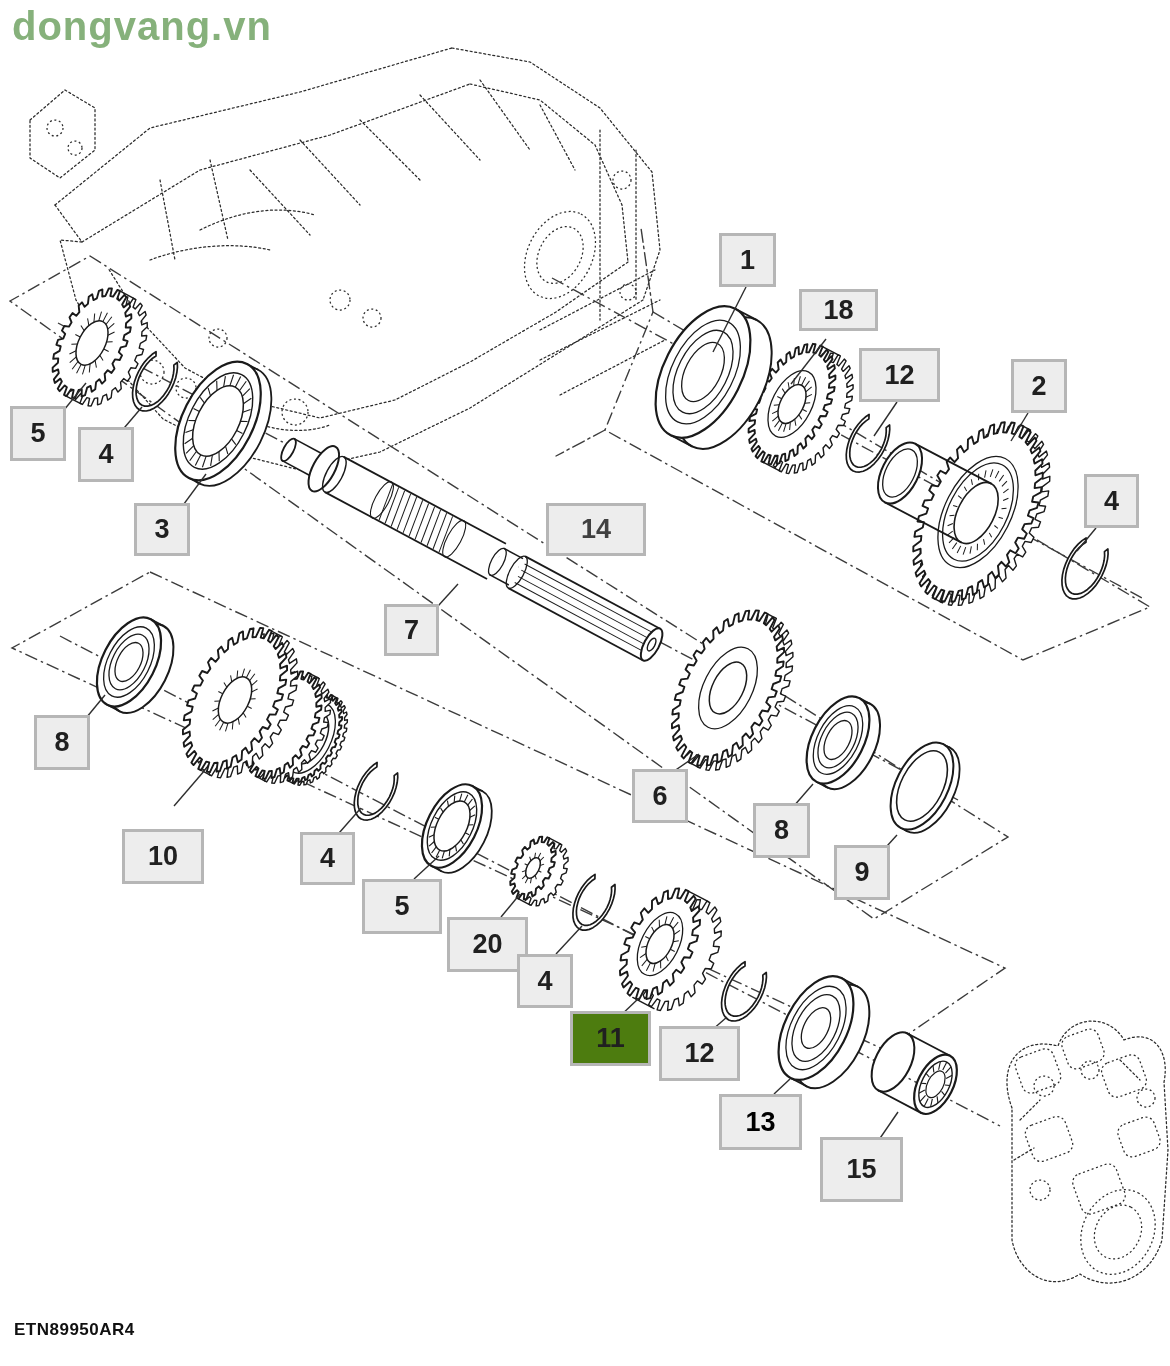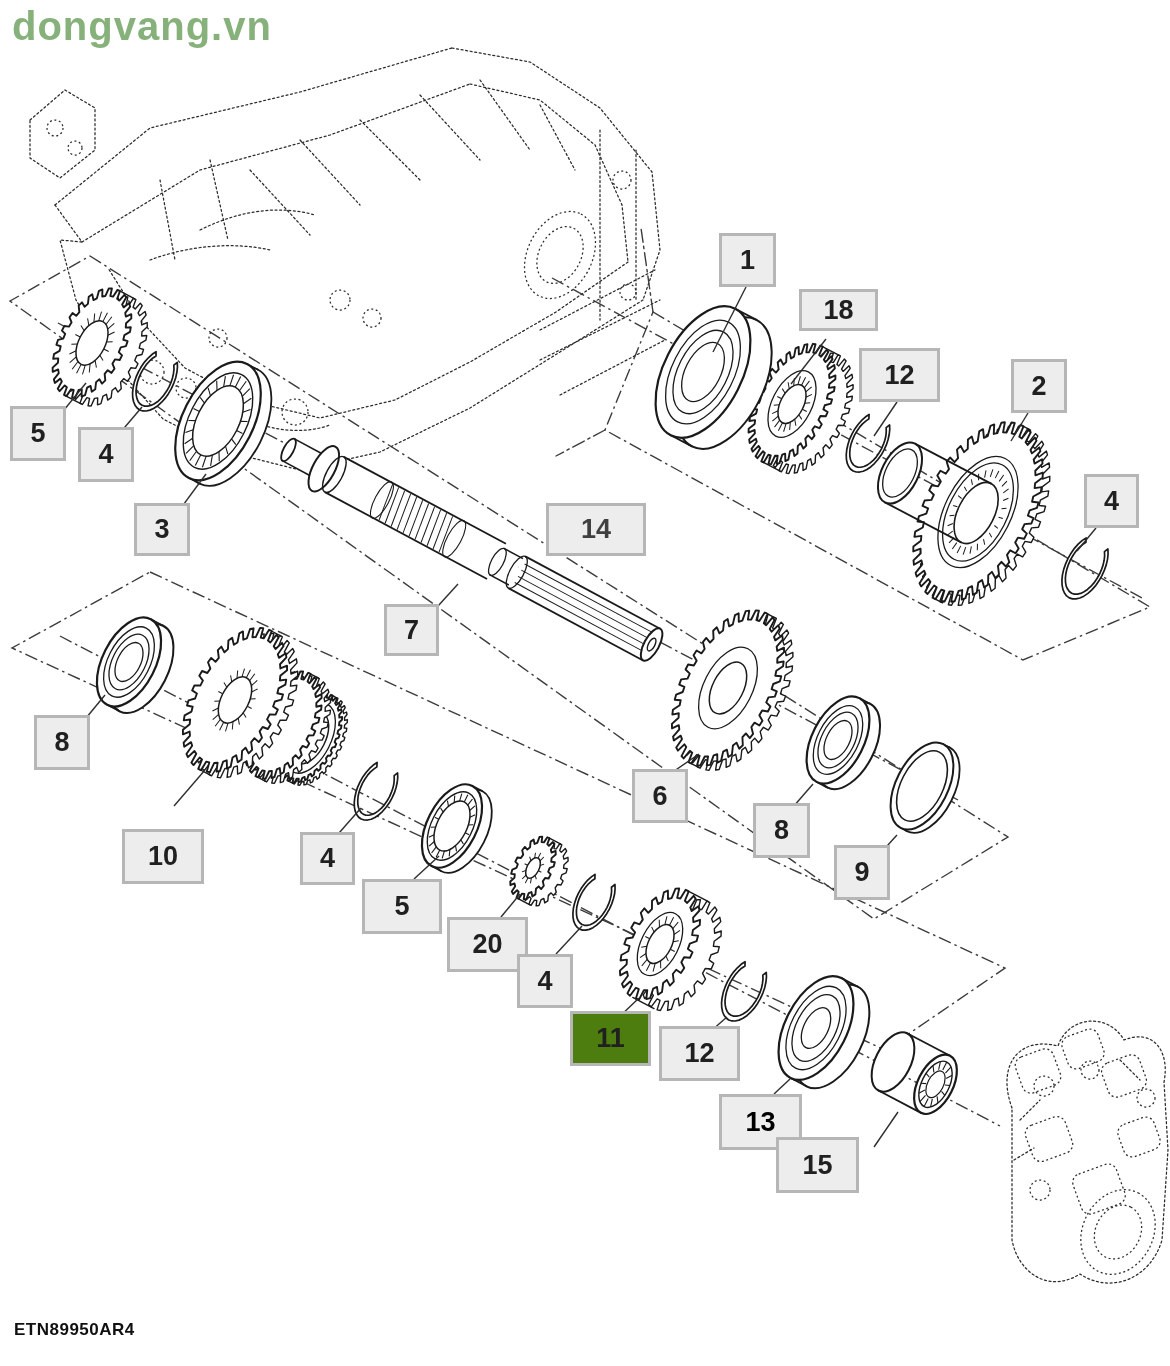--- a/index.html
+++ b/index.html
@@ -554,16 +554,16 @@
     </div>
     <div class="callout" style="left: 570px; top: 1011px; width: 81px; height: 55px; background: #4d7c0f; border-color: rgb(182, 182, 182); color: rgb(32, 32, 32);">
       <span>11</span>
     </div>
     <div class="callout" style="left: 659px; top: 1026px; width: 81px; height: 55px; background: rgb(237, 237, 237); border-color: rgb(182, 182, 182); color: rgb(32, 32, 32);">
       <span>12</span>
     </div>
     <div class="callout" style="left: 719px; top: 1094px; width: 83px; height: 56px; background: rgb(237, 237, 237); border-color: rgb(182, 182, 182); color: #000000;">
       <span>13</span>
     </div>
-    <div class="callout" style="left: 776px; top: 1137px; width: 83px; height: 56px; background: rgb(237, 237, 237); border-color: rgb(182, 182, 182); color: rgb(32, 32, 32);">
+    <div class="callout" style="left: 820px; top: 1137px; width: 83px; height: 65px; background: rgb(237, 237, 237); border-color: rgb(182, 182, 182); color: rgb(32, 32, 32);">
       <span>15</span>
     </div>
   </div>
 
 </body></html>

